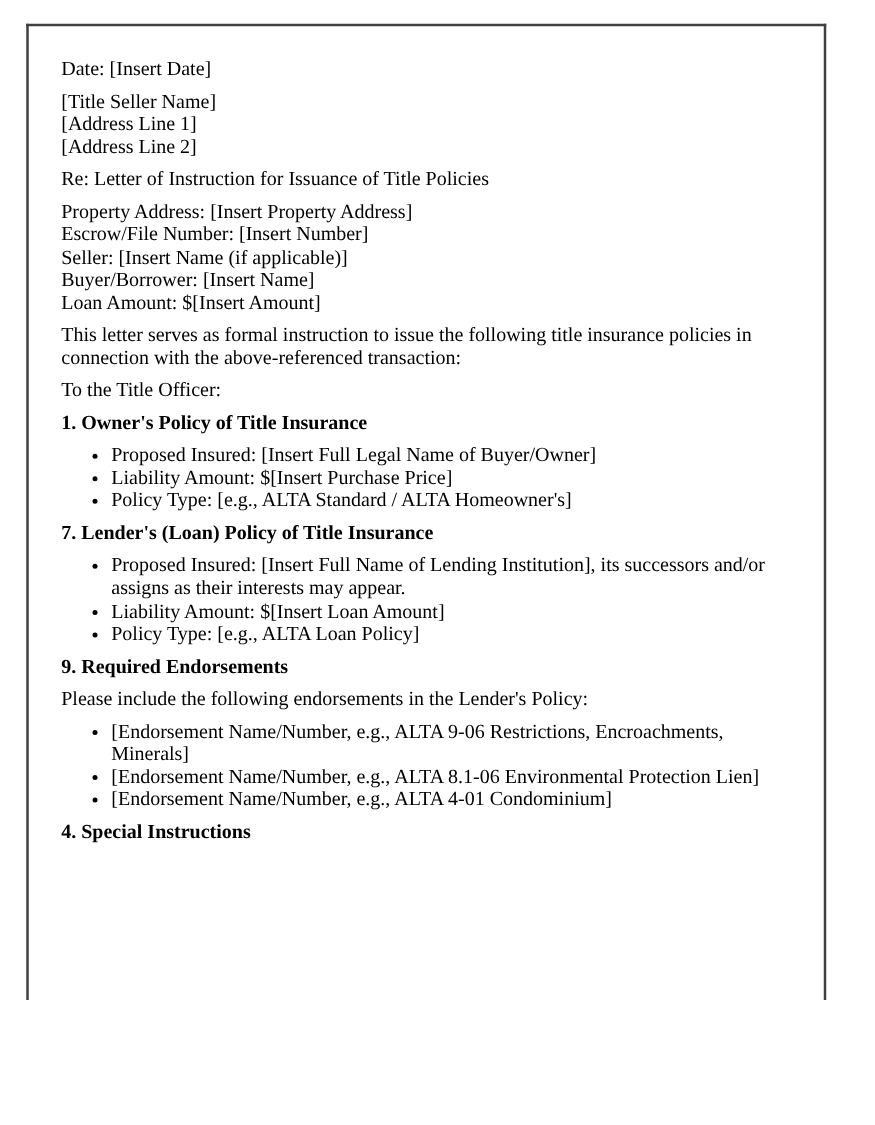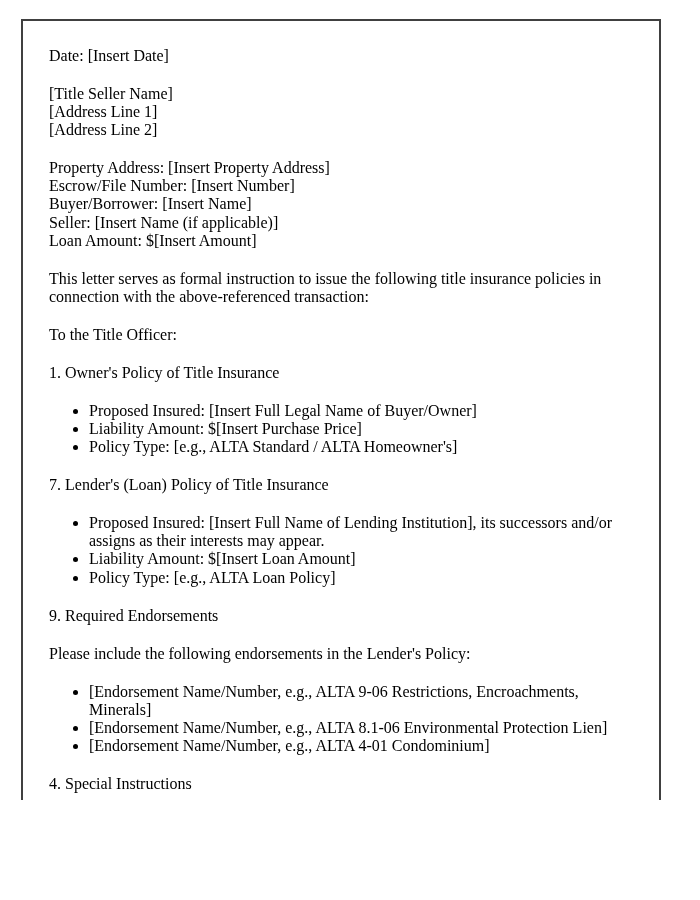--- a/index.html
+++ b/index.html
@@ -25,55 +25,56 @@
     height: 781px;
     box-sizing: border-box;
     border: 2px solid #404040;
     border-bottom: none;
     padding: 26px 26px 0 26px;
     overflow: hidden;
     background: #ffffff;
   }
   .doc-frame p,
   .doc-frame ul {
-    margin: 20px 0;
+    margin: 8px 0;
   }
   .doc-frame > :first-child {
     margin-top: 0;
   }
   .block-line {
     display: block;
   }
   .section-heading {
-    font-weight: normal;
+    font-weight: bold;
   }
   ul.policy-list {
     padding-left: 40px;
     list-style-type: disc;
   }
 </style>
 </head>
 <body>
 
 <div class="doc-frame">
 
   <p>Date: [Insert Date]</p>
 
   <p>
     <span class="block-line">[Title Seller Name]</span>
     <span class="block-line">[Address Line 1]</span>
     <span class="block-line">[Address Line 2]</span>
   </p>
 
+  <p>Re: Letter of Instruction for Issuance of Title Policies</p>
 
   <p>
     <span class="block-line">Property Address: [Insert Property Address]</span>
     <span class="block-line">Escrow/File Number: [Insert Number]</span>
+    <span class="block-line">Seller: [Insert Name (if applicable)]</span>
     <span class="block-line">Buyer/Borrower: [Insert Name]</span>
-    <span class="block-line">Seller: [Insert Name (if applicable)]</span>
     <span class="block-line">Loan Amount: $[Insert Amount]</span>
   </p>
 
   <p>This letter serves as formal instruction to issue the following title insurance policies in connection with the above-referenced transaction:</p>
 
   <p>To the Title Officer:</p>
 
   <p class="section-heading">1. Owner's Policy of Title Insurance</p>
   <ul class="policy-list">
     <li>Proposed Insured: [Insert Full Legal Name of Buyer/Owner]</li>

